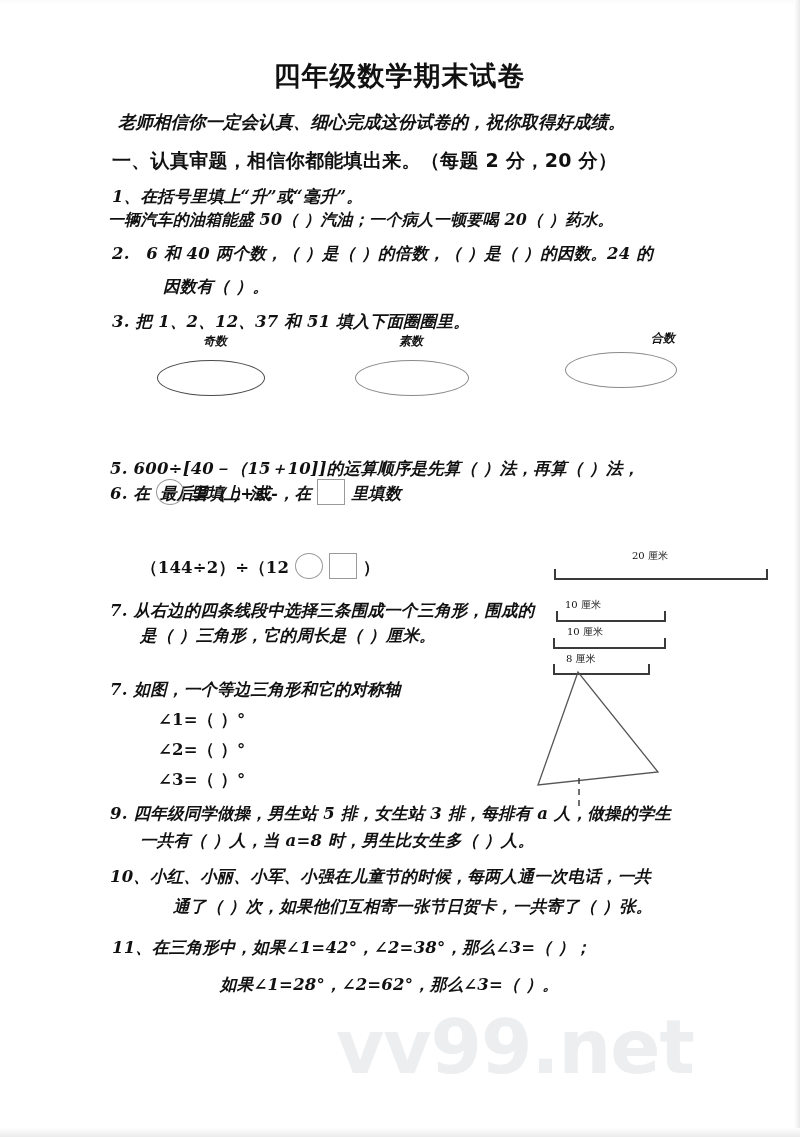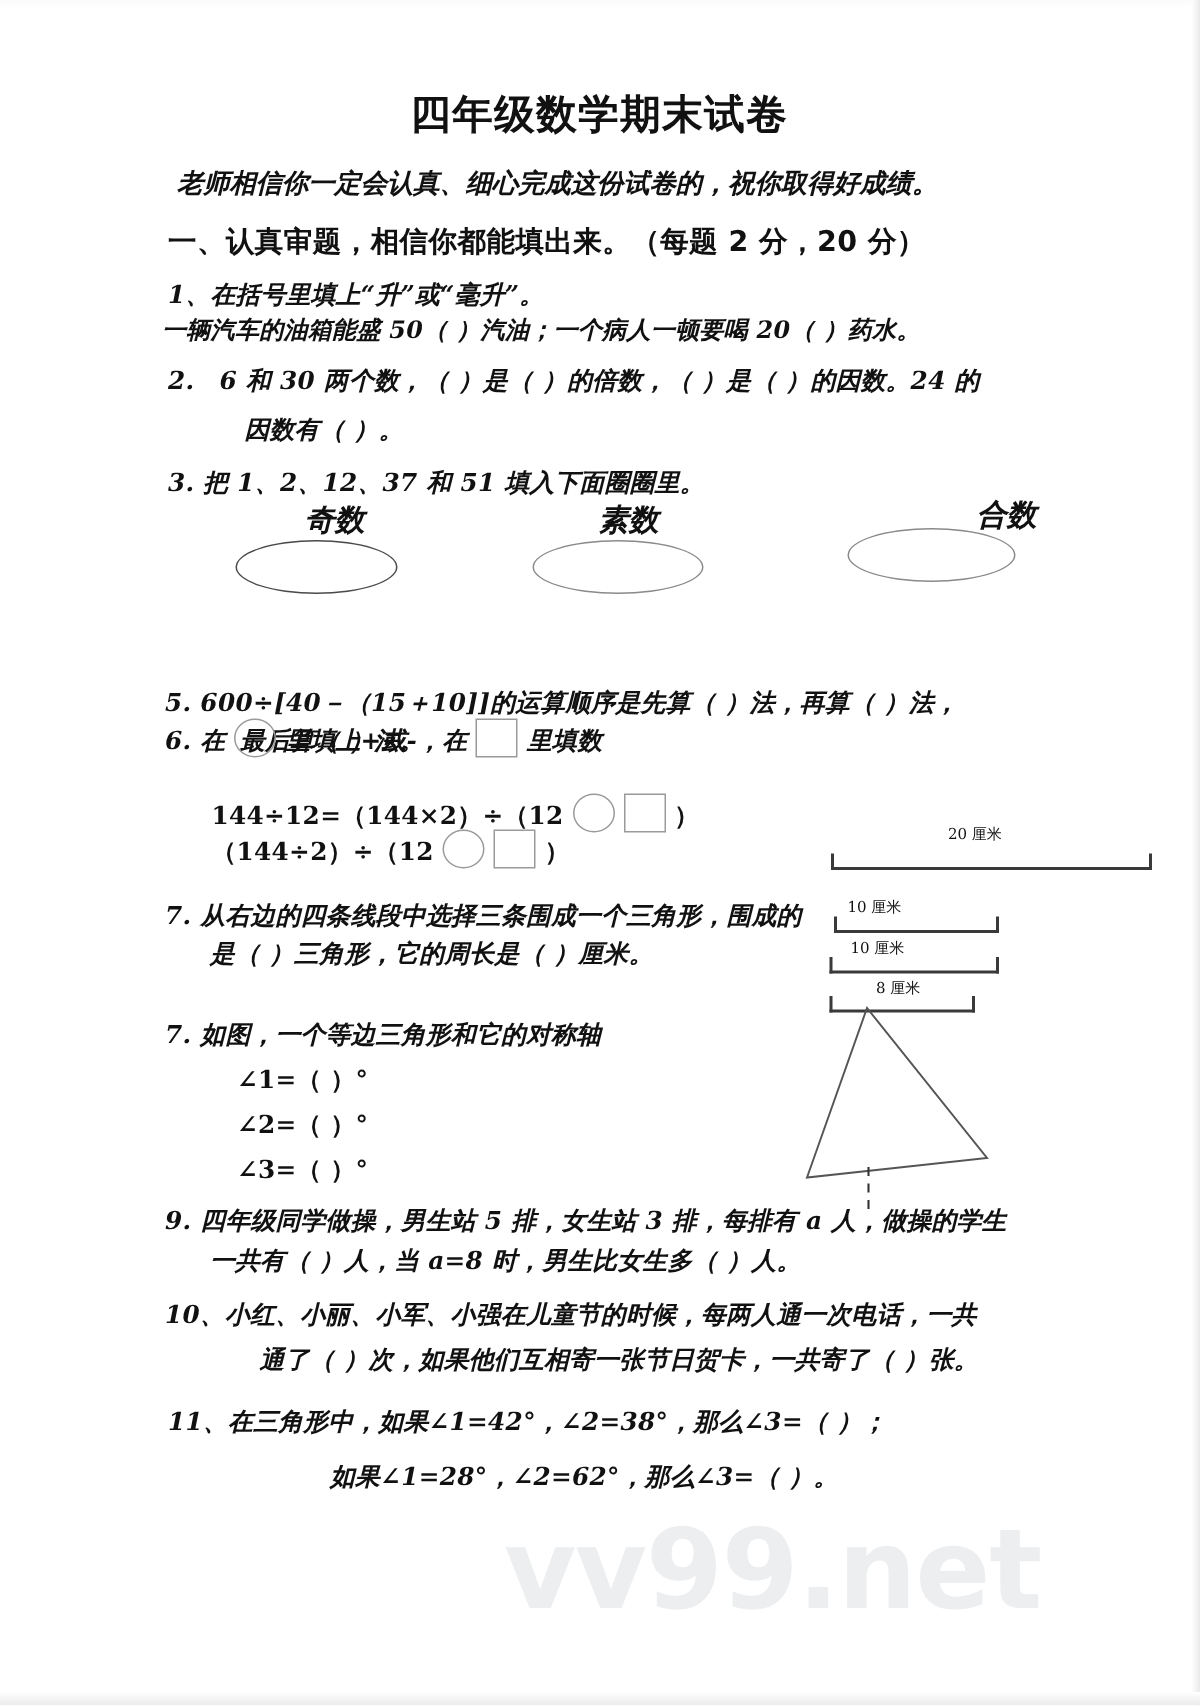--- a/index.html
+++ b/index.html
@@ -71,21 +71,21 @@
     font-weight: bold;
     font-style: italic;
     font-family: "DejaVu Serif", "Liberation Serif", serif;
     letter-spacing: 0.2px;
     white-space: nowrap;
   }
   .q.noitalic { font-style: normal; }
 
   .lbl {
     position: absolute;
-    font-size: 20px;
+    font-size: 12px;
     font-weight: bold;
     font-style: italic;
     font-family: "DejaVu Serif", "Liberation Serif", serif;
     white-space: nowrap;
   }
 
   
   .ellipse {
     position: absolute;
     border: 1.4px solid #4a4a4a;
@@ -153,21 +153,21 @@
   <div class="edge-right"></div>
   <div class="edge-bottom"></div>
 
   <div class="title">四年级数学期末试卷</div>
   <div class="subtitle">老师相信你一定会认真、细心完成这份试卷的，祝你取得好成绩。</div>
   <div class="section-head">一、认真审题，相信你都能填出来。（每题 2 分，20 分）</div>
 
   <div class="q" style="left:112px; top:186px;">1、在括号里填上“升”或“毫升”。</div>
   <div class="q" style="left:108px; top:210px; font-size:16px;">一辆汽车的油箱能盛 50（    ）汽油；一个病人一顿要喝 20（    ）药水。</div>
 
-  <div class="q" style="left:112px; top:243px;">2.　6 和 30 两个数，（ ）是（ ）的倍数，（  ）是（ ）的因数。24 的</div>
+  <div class="q" style="left:112px; top:243px;">2.　6 和 40 两个数，（ ）是（ ）的倍数，（  ）是（ ）的因数。24 的</div>
   <div class="q" style="left:163px; top:276px;">因数有（      ）。</div>
 
   <div class="q" style="left:112px; top:311px;">3.  把 1、2、12、37 和 51 填入下面圈圈里。</div>
 
   <div class="lbl" style="left:203px; top:333px;">奇数</div>
   <div class="lbl" style="left:399px; top:333px;">素数</div>
   <div class="lbl" style="left:604px; top:330px;margin-left:47px;">合数</div>
 
   <div class="ellipse" style="left:157px; top:360px; width:106px;"></div>
   <div class="ellipse light" style="left:355px; top:360px; width:112px;"></div>
@@ -178,44 +178,38 @@
   <div class="q" style="left:160px; top:483px;">最后算（  ）法。</div>
 
   <div class="q" style="left:110px; top:479px;">
     <span>6. 在</span>
     <span class="blank-circle"></span>
     <span>里填上+或-，在</span>
     <span class="blank-square"></span>
     <span>里填数</span>
   </div>
 
-  <div class="q noitalic" style="left:141px; top:529px;">
-    <span>144÷12=（144×2）÷（12</span>
-    <span class="blank-circle"></span>
-    <span class="blank-square"></span>
-    <span>）</span>
-  </div>
 
   <div class="q noitalic" style="left:141px; top:553px;">
     <span>（144÷2）÷（12</span>
     <span class="blank-circle"></span>
     <span class="blank-square"></span>
     <span>）</span>
   </div>
 
   <div class="seg-label" style="left:632px; top:549px;">20 厘米</div>
   <div class="seg" style="left:554px; top:578px; width:214px;"></div>
 
   <div class="seg-label" style="left:565px; top:598px;">10 厘米</div>
   <div class="seg" style="left:556px; top:620px; width:110px;"></div>
 
   <div class="seg-label" style="left:567px; top:625px;">10 厘米</div>
   <div class="seg" style="left:553px; top:647px; width:113px;"></div>
 
-  <div class="seg-label" style="left:566px; top:652px;margin-left:18px;">8 厘米</div>
+  <div class="seg-label" style="left:566px; top:652px;">8 厘米</div>
   <div class="seg" style="left:553px; top:673px; width:97px;"></div>
 
   <div class="q" style="left:110px; top:600px;">7. 从右边的四条线段中选择三条围成一个三角形，围成的</div>
   <div class="q" style="left:140px; top:625px;">是（  ）三角形，它的周长是（  ）厘米。</div>
 
   <div class="q" style="left:110px; top:679px;">7. 如图，一个等边三角形和它的对称轴</div>
   <div class="q noitalic" style="left:158px; top:709px;">∠1=（    ）°</div>
   <div class="q noitalic" style="left:158px; top:739px;">∠2=（    ）°</div>
   <div class="q noitalic" style="left:158px; top:769px;">∠3=（    ）°</div>
 

